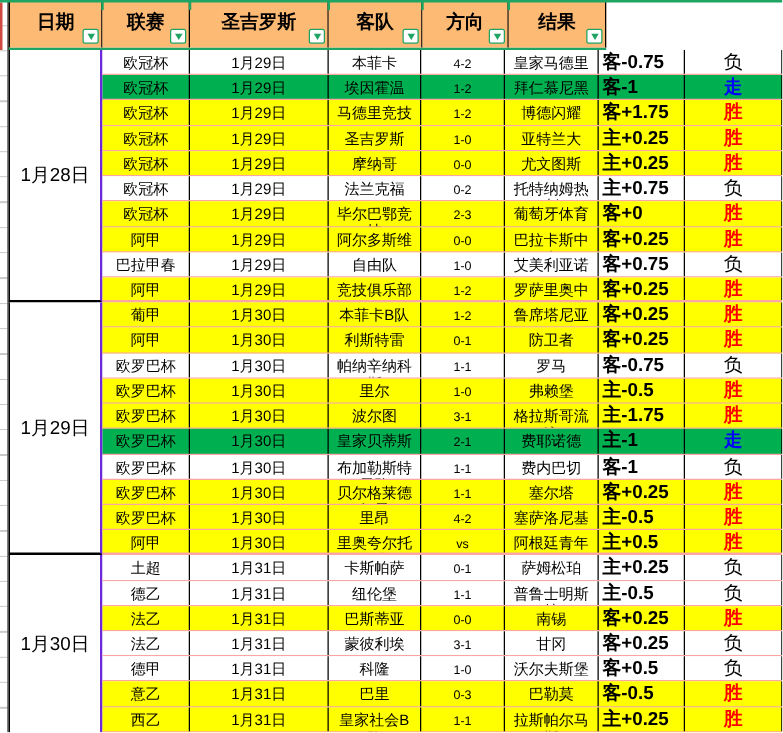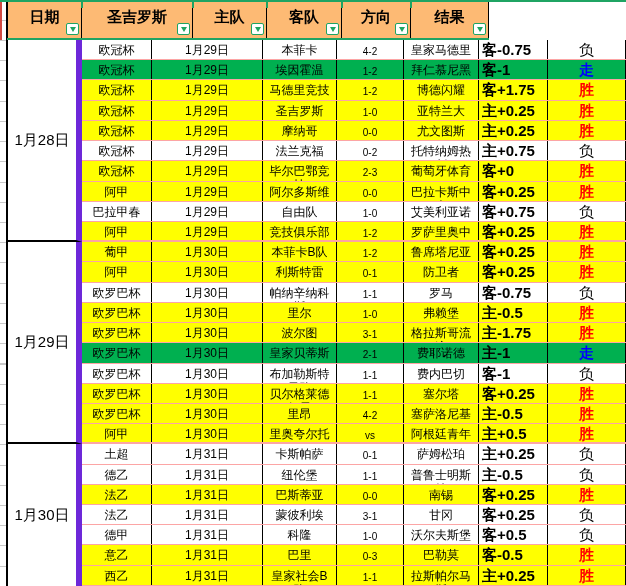--- a/index.html
+++ b/index.html
@@ -40,21 +40,21 @@
 
   
   .w-date{width:75px}.w-league{width:70px}.w-time{width:111px}.w-home{width:74px}
   .w-score{width:67px}.w-away{width:75px}.w-dir{width:69px}.w-result{width:78px}
 
   
   .body{position:absolute;left:7px;top:40px;width:619px;height:546px;}
   .datecol{position:absolute;left:0;top:0;width:75px;}
   .datecell{
     box-sizing:border-box;width:75px;background:#fff;
-    border-left:1px solid #000;border-right:6px solid #6d28d9;border-bottom:2px solid #000;
+    border-left:1px solid #000;border-right:2px solid #6d28d9;border-bottom:2px solid #000;
     display:flex;align-items:center;justify-content:center;font-size:15px;
   }
   .datecell.last{border-bottom:none;}
   .rowswrap{position:absolute;left:75px;top:0;width:544px;}
   .row{display:flex;height:20.222px;box-sizing:border-box;border-bottom:1px solid #fca5a5;}
   .row.group-end{border-bottom-width:2px;}
   .cell{
     box-sizing:border-box;border-right:1px solid #000;overflow:hidden;
     display:flex;align-items:flex-start;justify-content:center;
     font-size:12px;line-height:14px;padding-top:3px;text-align:center;
@@ -82,28 +82,28 @@
   <div class="strip-red"></div>
   <div class="topline"></div>
 
   <div class="header">
     <div class="hcell w-date">
       <span class="hlabel">日期</span>
       <span class="fbtn">
           <span class="ftri"></span>
         </span>
     </div>
+    <div class="hcell w-league">
+      <span class="hlabel">联赛</span>
+      <span class="fbtn">
+          <span class="ftri"></span>
+        </span>
+    </div>
     <div class="hcell w-time">
       <span class="hlabel">圣吉罗斯</span>
-      <span class="fbtn">
-          <span class="ftri"></span>
-        </span>
-    </div>
-    <div class="hcell w-home">
-      <span class="hlabel">主队</span>
       <span class="fbtn">
           <span class="ftri"></span>
         </span>
     </div>
     <div class="hcell w-away">
       <span class="hlabel">客队</span>
       <span class="fbtn">
           <span class="ftri"></span>
         </span>
     </div>

